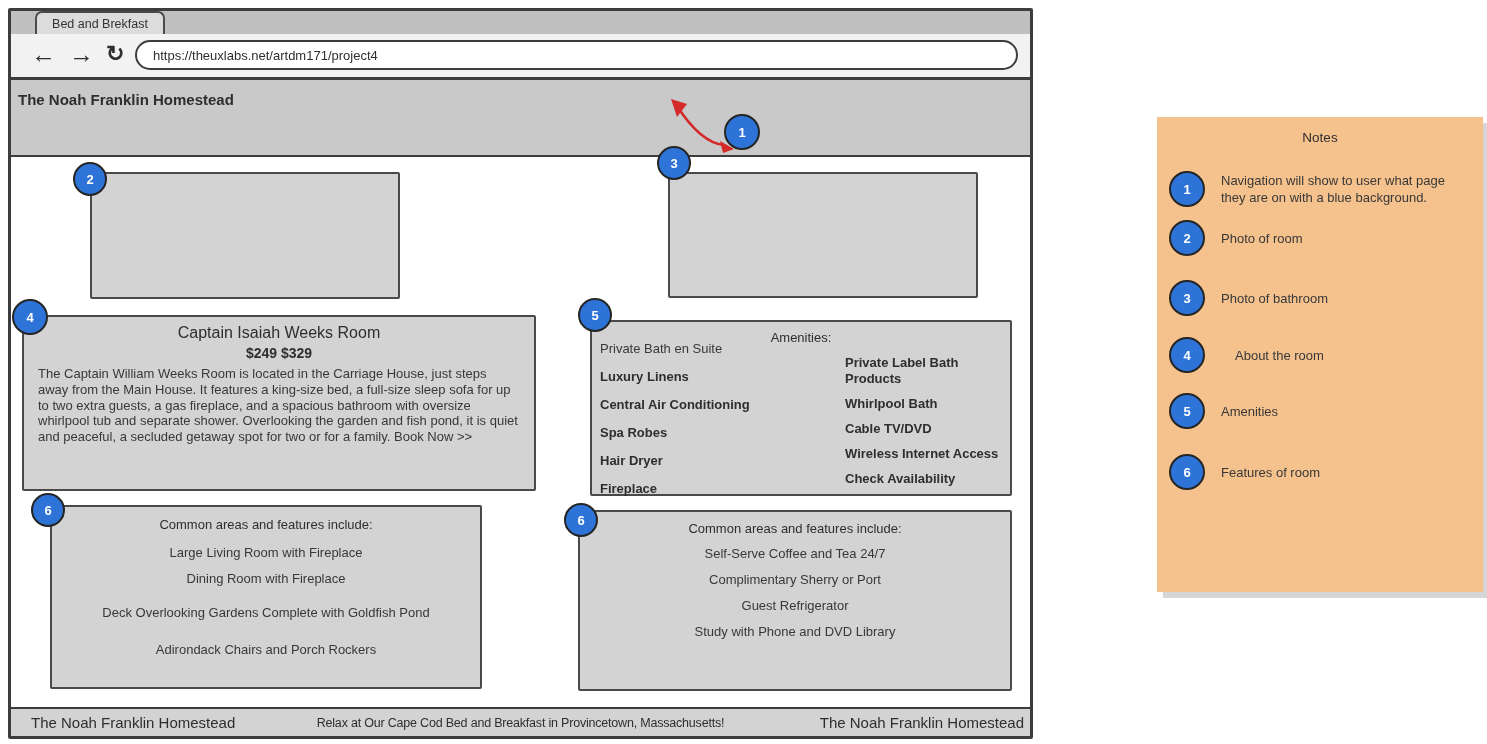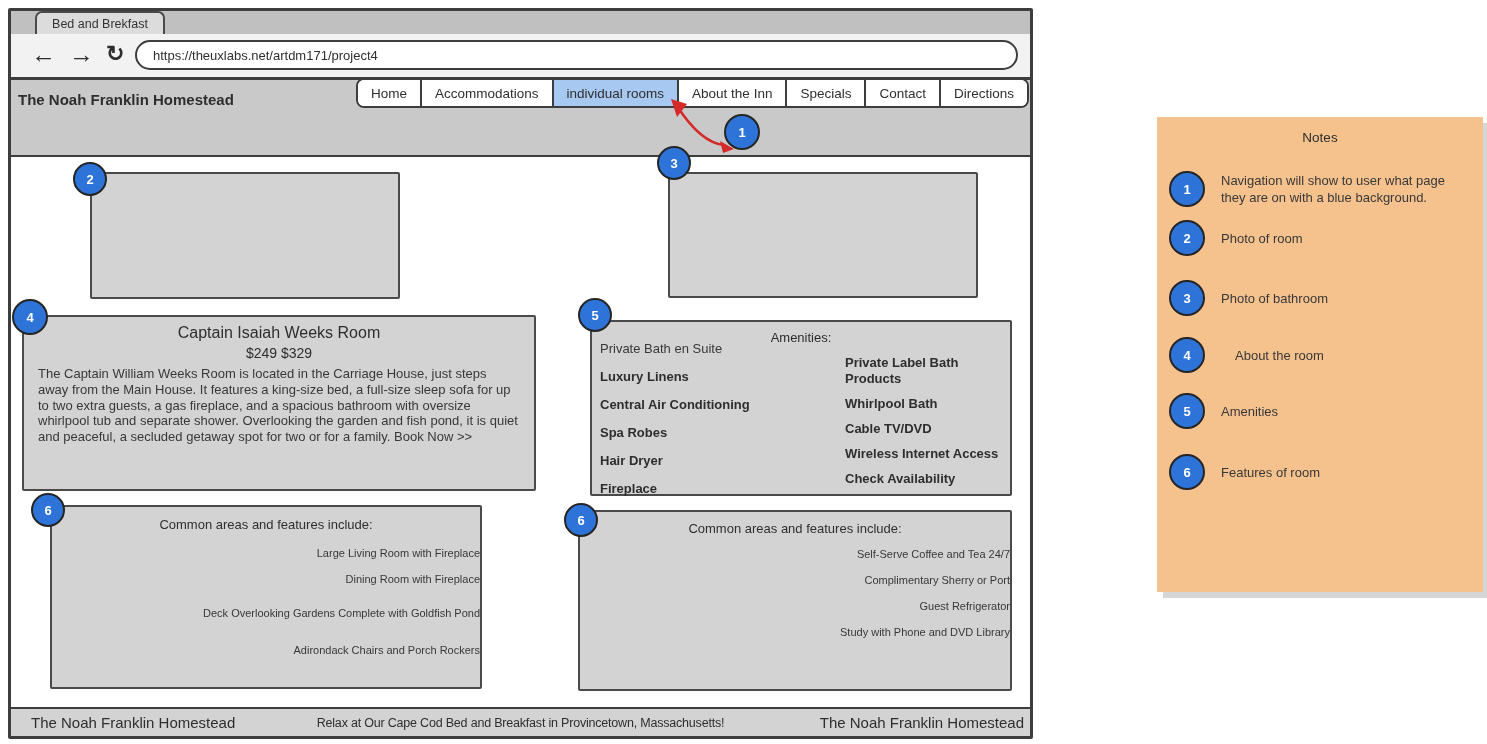--- a/index.html
+++ b/index.html
@@ -55,31 +55,31 @@
   .badge.s34{width:34px;height:34px;}
   
   .graybox{position:absolute;background:#d3d3d3;border:2px solid #4a4a4a;border-radius:2px;box-sizing:border-box;}
   .photo2{left:79px;top:161px;width:310px;height:127px;}
   .photo3{left:657px;top:161px;width:310px;height:126px;}
   .aboutbox{left:11px;top:304px;width:514px;height:176px;}
   .amenbox{left:579px;top:309px;width:422px;height:176px;}
   .commonL{left:39px;top:494px;width:432px;height:184px;}
   .commonR{left:567px;top:499px;width:434px;height:181px;}
   .aboutbox .rtitle{margin-top:7px;text-align:center;font-size:16px;color:#2e2e2e;}
-  .aboutbox .rprice{margin-top:3px;text-align:center;font-size:14px;font-weight:normal;color:#2e2e2e;}
+  .aboutbox .rprice{margin-top:3px;text-align:center;font-size:14px;font-weight:bold;color:#2e2e2e;}
   .aboutbox .rdesc{margin:5px 14px 0 14px;font-size:13px;line-height:15.8px;color:#383838;}
   .amen-header{position:absolute;left:0;top:8px;width:100%;text-align:center;font-size:13px;color:#2e2e2e;}
   .amen-col{position:absolute;margin:0;padding:0;list-style:none;font-size:13px;font-weight:bold;color:#2e2e2e;}
   .amen-left{left:8px;top:19px;}
   .amen-left li{line-height:16px;margin-bottom:12px;}
   .amen-left li:first-child{font-weight:normal;color:#383838;}
   .amen-right{left:253px;top:33px;}
   .amen-right li{line-height:16px;margin-bottom:9px;}
   .common-header{margin-top:10px;text-align:center;font-size:13px;color:#2e2e2e;}
-  .common-list{margin:0;padding:0;list-style:none;text-align:right;font-size:11px;color:#383838;}
+  .common-list{margin:0;padding:0;list-style:none;text-align:center;font-size:13px;color:#383838;}
   .common-list li{line-height:16px;}
   .commonL .common-list li:nth-child(1){margin-top:13px;}
   .commonL .common-list li:nth-child(2){margin-top:10px;}
   .commonL .common-list li:nth-child(3){margin-top:18px;}
   .commonL .common-list li:nth-child(4){margin-top:21px;}
   .commonR .common-header{margin-top:9px;}
   .commonR .common-list li{margin-top:10px;}
   
   .sitefooter{
     position:absolute;left:0;bottom:0;width:100%;height:29px;background:#d3d3d3;
@@ -119,29 +119,20 @@
     <span class="navbtn btn-back">←</span>
     <span class="navbtn btn-fwd">→</span>
     <span class="navbtn btn-reload">↻</span>
     <div class="urlpill">
       <span>https://theuxlabs.net/artdm171/project4</span>
     </div>
   </div>
 
   <div class="siteheader">
     <div class="sitetitle">The Noah Franklin Homestead</div>
-    <div class="navgroup">
-      <div class="navitem">Home</div>
-      <div class="navitem">Accommodations</div>
-      <div class="navitem active">individual rooms</div>
-      <div class="navitem">About the Inn</div>
-      <div class="navitem">Specials</div>
-      <div class="navitem">Contact</div>
-      <div class="navitem">Directions</div>
-    </div>
   </div>
 
   <svg class="arrow-svg" viewBox="0 0 110 75">
     <path d="M 26 15 Q 50 52 73 54" fill="none" stroke="#d42a2a" stroke-width="2.5"></path>
     <polygon points="20,8 36,13 26,26" fill="#d42a2a"></polygon>
     <polygon points="83,58 69,50 72,62" fill="#d42a2a"></polygon>
   </svg>
   <div class="badge" style="left:713px;top:103px;">1</div>
 
   <div class="graybox photo2"></div>

